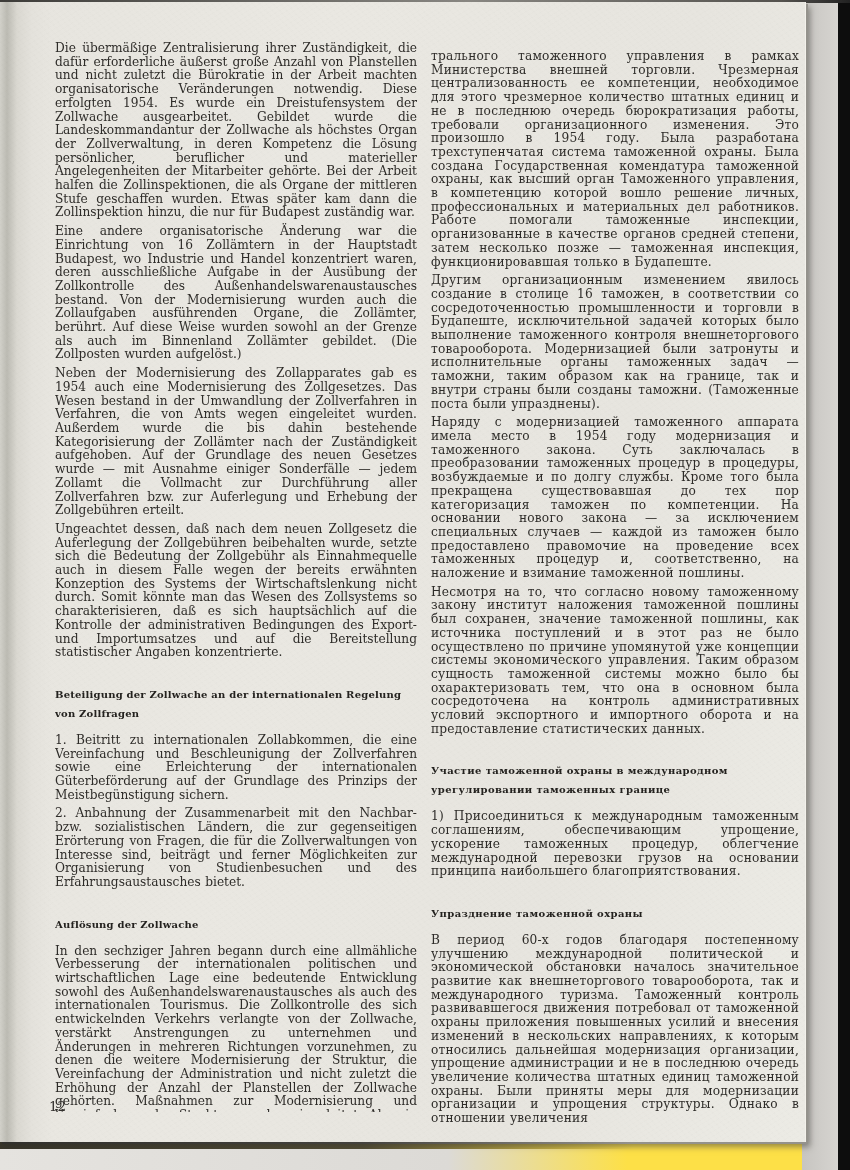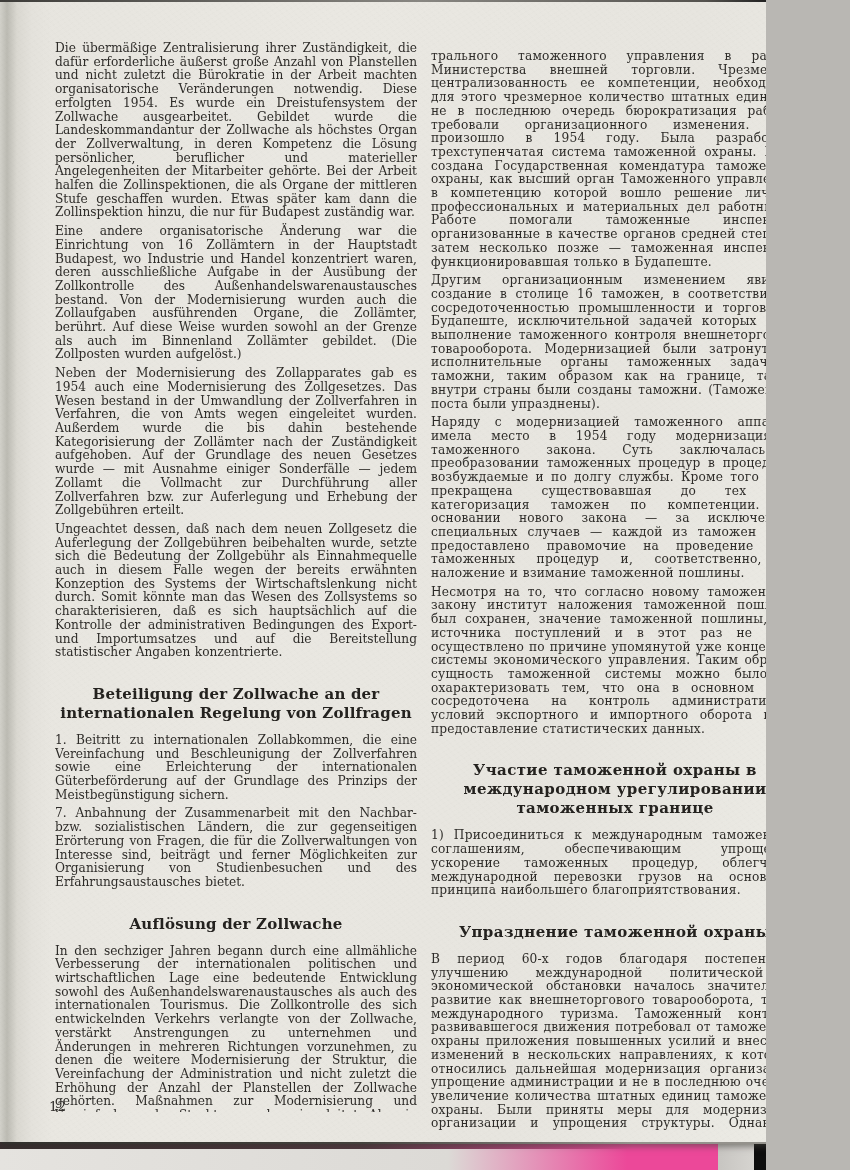--- a/index.html
+++ b/index.html
@@ -1,18 +1,18 @@
 <!DOCTYPE html>
 <html><head>
 <meta charset="utf-8">
 <style>
   html,body{margin:0;padding:0;background:#b9b7b3;}
   .viewport{
-    position:relative;width:766px;height:1170px;overflow:hidden;
-    background:#ec4899;
+    position:relative;width:850px;height:1170px;overflow:hidden;
+    background:#fde047;
     font-family:"DejaVu Serif","Liberation Serif",serif;
   }
   .top-edge-line{position:absolute;top:0;left:0;width:100%;height:3px;
     background:linear-gradient(to right,#3e3d3a,#8a8883 55%,#55534f 92%,#222);}
   .scan-strip{position:absolute;top:0;right:0;width:12px;height:100%;background:#0d0d0d;}
   .scanner-right{position:absolute;top:3px;right:12px;width:36px;height:100%;
     background:linear-gradient(to right,#c7c5c1,#d6d4d0);}
   .page{
     position:absolute;left:0;top:2px;width:805px;height:1140px;
     background:linear-gradient(100deg,#e7e5df 0%,#eae8e2 35%,#e7e5df 70%,#ecebe5 100%);
@@ -26,22 +26,22 @@
                repeating-linear-gradient(-31deg,rgba(90,88,80,.02) 0 1px,transparent 1px 4px);}
   .table-line{position:absolute;left:0;top:1142px;width:660px;height:7px;
     background:linear-gradient(to right,rgba(44,43,39,.95),rgba(54,52,47,.85) 55%,rgba(54,52,47,0) 96%);}
   .below-strip{position:absolute;left:0;top:1149px;width:640px;height:21px;
     background:linear-gradient(to right,#e5e3df,#dcdad6 70%,rgba(211,209,205,0) 98%);}
   .col{position:absolute;text-align:justify;color:#2e2c29;overflow:hidden;}
   .col-german{left:55px;top:40px;width:362px;height:1070px;}
   .col-russian{left:431px;top:48px;width:368px;height:1080px;}
   .col p{margin:0 0 5px;font-size:12.2px;line-height:13.7px;word-spacing:.6px;}
   .col-russian p{letter-spacing:.2px;}
-  .sec-heading{font-size:15px;line-height:19px;font-weight:bold;color:#24221f;
-    margin:25px 0 11px;text-align:center;letter-spacing:.2px;}
+  .sec-heading{font-size:10px;line-height:19px;font-weight:bold;color:#24221f;
+    margin:25px 0 11px;text-align:left;letter-spacing:.2px;}
   .col-russian .sec-heading{letter-spacing:.4px;}
   .page-number{position:absolute;left:49px;top:1096px;font-size:13.5px;color:#33312e;text-align:center;}
 </style>
 </head>
 <body>
 
 <div class="viewport">
   <div class="scanner-right"></div>
   <div class="scan-strip"></div>
   <div class="top-edge-line"></div>
@@ -51,21 +51,21 @@
     <div class="paper-grain"></div>
 
     <div class="col col-german">
       <p>Die übermäßige Zentralisierung ihrer Zuständigkeit, die dafür erforderliche äußerst große Anzahl von Planstellen und nicht zuletzt die Bürokratie in der Arbeit machten organisatorische Veränderungen notwendig. Diese erfolgten 1954. Es wurde ein Dreistufensystem der Zollwache ausgearbeitet. Gebildet wurde die Landeskommandantur der Zollwache als höchstes Organ der Zollverwaltung, in deren Kompetenz die Lösung persönlicher, beruflicher und materieller Angelegenheiten der Mitarbeiter gehörte. Bei der Arbeit halfen die Zollinspektionen, die als Organe der mittleren Stufe geschaffen wurden. Etwas später kam dann die Zollinspektion hinzu, die nur für Budapest zuständig war.</p>
       <p>Eine andere organisatorische Änderung war die Einrichtung von 16 Zollämtern in der Hauptstadt Budapest, wo Industrie und Handel konzentriert waren, deren ausschließliche Aufgabe in der Ausübung der Zollkontrolle des Außenhandelswarenaustausches bestand. Von der Modernisierung wurden auch die Zollaufgaben ausführenden Organe, die Zollämter, berührt. Auf diese Weise wurden sowohl an der Grenze als auch im Binnenland Zollämter gebildet. (Die Zollposten wurden aufgelöst.)</p>
       <p>Neben der Modernisierung des Zollapparates gab es 1954 auch eine Modernisierung des Zollgesetzes. Das Wesen bestand in der Umwandlung der Zollverfahren in Verfahren, die von Amts wegen eingeleitet wurden. Außerdem wurde die bis dahin bestehende Kategorisierung der Zollämter nach der Zuständigkeit aufgehoben. Auf der Grundlage des neuen Gesetzes wurde — mit Ausnahme einiger Sonderfälle — jedem Zollamt die Vollmacht zur Durchführung aller Zollverfahren bzw. zur Auferlegung und Erhebung der Zollgebühren erteilt.</p>
       <p>Ungeachtet dessen, daß nach dem neuen Zollgesetz die Auferlegung der Zollgebühren beibehalten wurde, setzte sich die Bedeutung der Zollgebühr als Einnahmequelle auch in diesem Falle wegen der bereits erwähnten Konzeption des Systems der Wirtschaftslenkung nicht durch. Somit könnte man das Wesen des Zollsystems so charakterisieren, daß es sich hauptsächlich auf die Kontrolle der administrativen Bedingungen des Export- und Importumsatzes und auf die Bereitstellung statistischer Angaben konzentrierte.</p>
 
       <div class="sec-heading">Beteiligung der Zollwache an der internationalen Regelung von Zollfragen</div>
       <p>1. Beitritt zu internationalen Zollabkommen, die eine Vereinfachung und Beschleunigung der Zollverfahren sowie eine Erleichterung der internationalen Güterbeförderung auf der Grundlage des Prinzips der Meistbegünstigung sichern.</p>
-      <p>7. Anbahnung der Zusammenarbeit mit den Nachbar- bzw. sozialistischen Ländern, die zur gegenseitigen Erörterung von Fragen, die für die Zollverwaltungen von Interesse sind, beiträgt und ferner Möglichkeiten zur Organisierung von Studienbesuchen und des Erfahrungsaustausches bietet.</p>
+      <p>2. Anbahnung der Zusammenarbeit mit den Nachbar- bzw. sozialistischen Ländern, die zur gegenseitigen Erörterung von Fragen, die für die Zollverwaltungen von Interesse sind, beiträgt und ferner Möglichkeiten zur Organisierung von Studienbesuchen und des Erfahrungsaustausches bietet.</p>
 
       <div class="sec-heading">Auflösung der Zollwache</div>
       <p>In den sechziger Jahren begann durch eine allmähliche Verbesserung der internationalen politischen und wirtschaftlichen Lage eine bedeutende Entwicklung sowohl des Außenhandelswarenaustausches als auch des internationalen Tourismus. Die Zollkontrolle des sich entwickelnden Verkehrs verlangte von der Zollwache, verstärkt Anstrengungen zu unternehmen und Änderungen in mehreren Richtungen vorzunehmen, zu denen die weitere Modernisierung der Struktur, die Vereinfachung der Administration und nicht zuletzt die Erhöhung der Anzahl der Planstellen der Zollwache gehörten. Maßnahmen zur Modernisierung und Vereinfachung der Struktur wurden eingeleitet. Aber in bezug auf die Erhöhung der Anzahl der Planstellen änderte sich nichts. Im</p>
     </div>
 
     <div class="col col-russian">
       <p>трального таможенного управления в рамках Министерства внешней торговли. Чрезмерная централизованность ее компетенции, необходимое для этого чрезмерное количество штатных единиц и не в последнюю очередь бюрократизация работы, требовали организационного изменения. Это произошло в 1954 году. Была разработана трехступенчатая система таможенной охраны. Была создана Государственная комендатура таможенной охраны, как высший орган Таможенного управления, в компетенцию которой вошло решение личных, профессиональных и материальных дел работников. Работе помогали таможенные инспекции, организованные в качестве органов средней степени, затем несколько позже — таможенная инспекция, функционировавшая только в Будапеште.</p>
       <p>Другим организационным изменением явилось создание в столице 16 таможен, в соответствии со сосредоточенностью промышленности и торговли в Будапеште, исключительной задачей которых было выполнение таможенного контроля внешнеторгового товарооборота. Модернизацией были затронуты и исполнительные органы таможенных задач — таможни, таким образом как на границе, так и внутри страны были созданы таможни. (Таможенные поста были упразднены).</p>
       <p>Наряду с модернизацией таможенного аппарата имела место в 1954 году модернизация и таможенного закона. Суть заключалась в преобразовании таможенных процедур в процедуры, возбуждаемые и по долгу службы. Кроме того была прекращена существовавшая до тех пор категоризация таможен по компетенции. На основании нового закона — за исключением специальных случаев — каждой из таможен было предоставлено правомочие на проведение всех таможенных процедур и, соответственно, на наложение и взимание таможенной пошлины.</p>
       <p>Несмотря на то, что согласно новому таможенному закону институт наложения таможенной пошлины был сохранен, значение таможенной пошлины, как источника поступлений и в этот раз не было осуществлено по причине упомянутой уже концепции системы экономического управления. Таким образом сущность таможенной системы можно было бы охарактеризовать тем, что она в основном была сосредоточена на контроль административных условий экспортного и импортного оборота и на предоставление статистических данных.</p>

